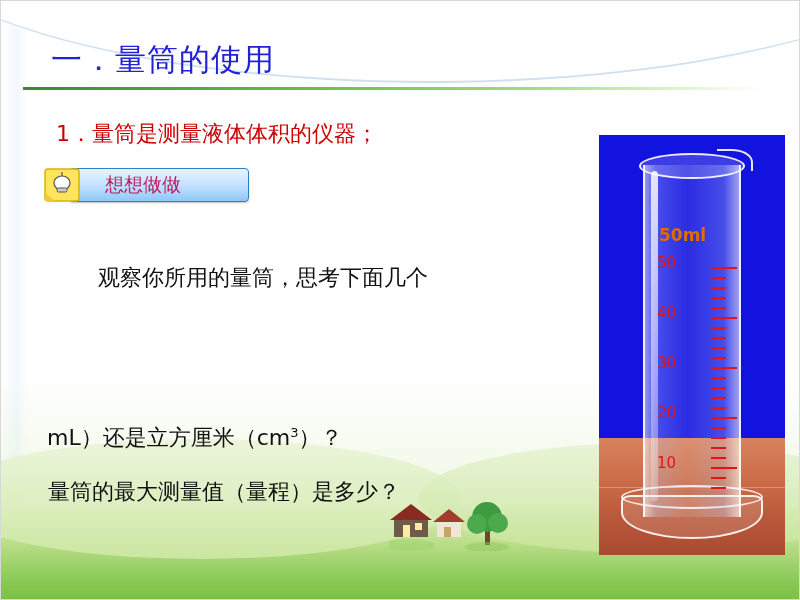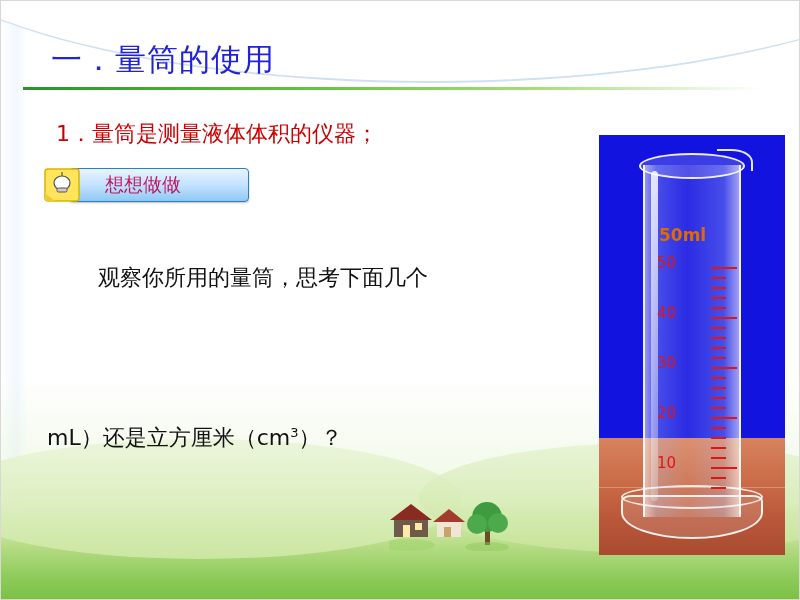--- a/index.html
+++ b/index.html
@@ -204,20 +204,21 @@
         <path d="M2 26 L12 34 L2 34 Z" fill="#f0c93a"></path>
         <ellipse cx="19" cy="16" rx="8" ry="7" fill="#ffffff" stroke="#555" stroke-width="1.2"></ellipse>
         <rect x="14" y="21" width="10" height="4" rx="1.5" fill="#cccccc" stroke="#555" stroke-width="1"></rect>
         <path d="M19 9 L19 5" stroke="#555" stroke-width="1.2"></path>
       </svg>
     </div>
   </div>
 
   <div class="para p1">观察你所用的量筒，思考下面几个</div>
   <div class="para p4"><span>mL）还是立方厘米（cm</span><span class="sup">3</span><span>）？</span></div>
+  <div class="para p5">量筒的最大测量值（量程）是多少？</div>
 
   <div class="illus">
     <div class="illus-sky"></div>
     <div class="illus-table"></div>
     <div class="illus-table-line"></div>
 
     <div class="cyl-base-ellipse"></div>
     <div class="cyl-base"></div>
     <div class="cyl-body"></div>
     <div class="cyl-hl"></div>

